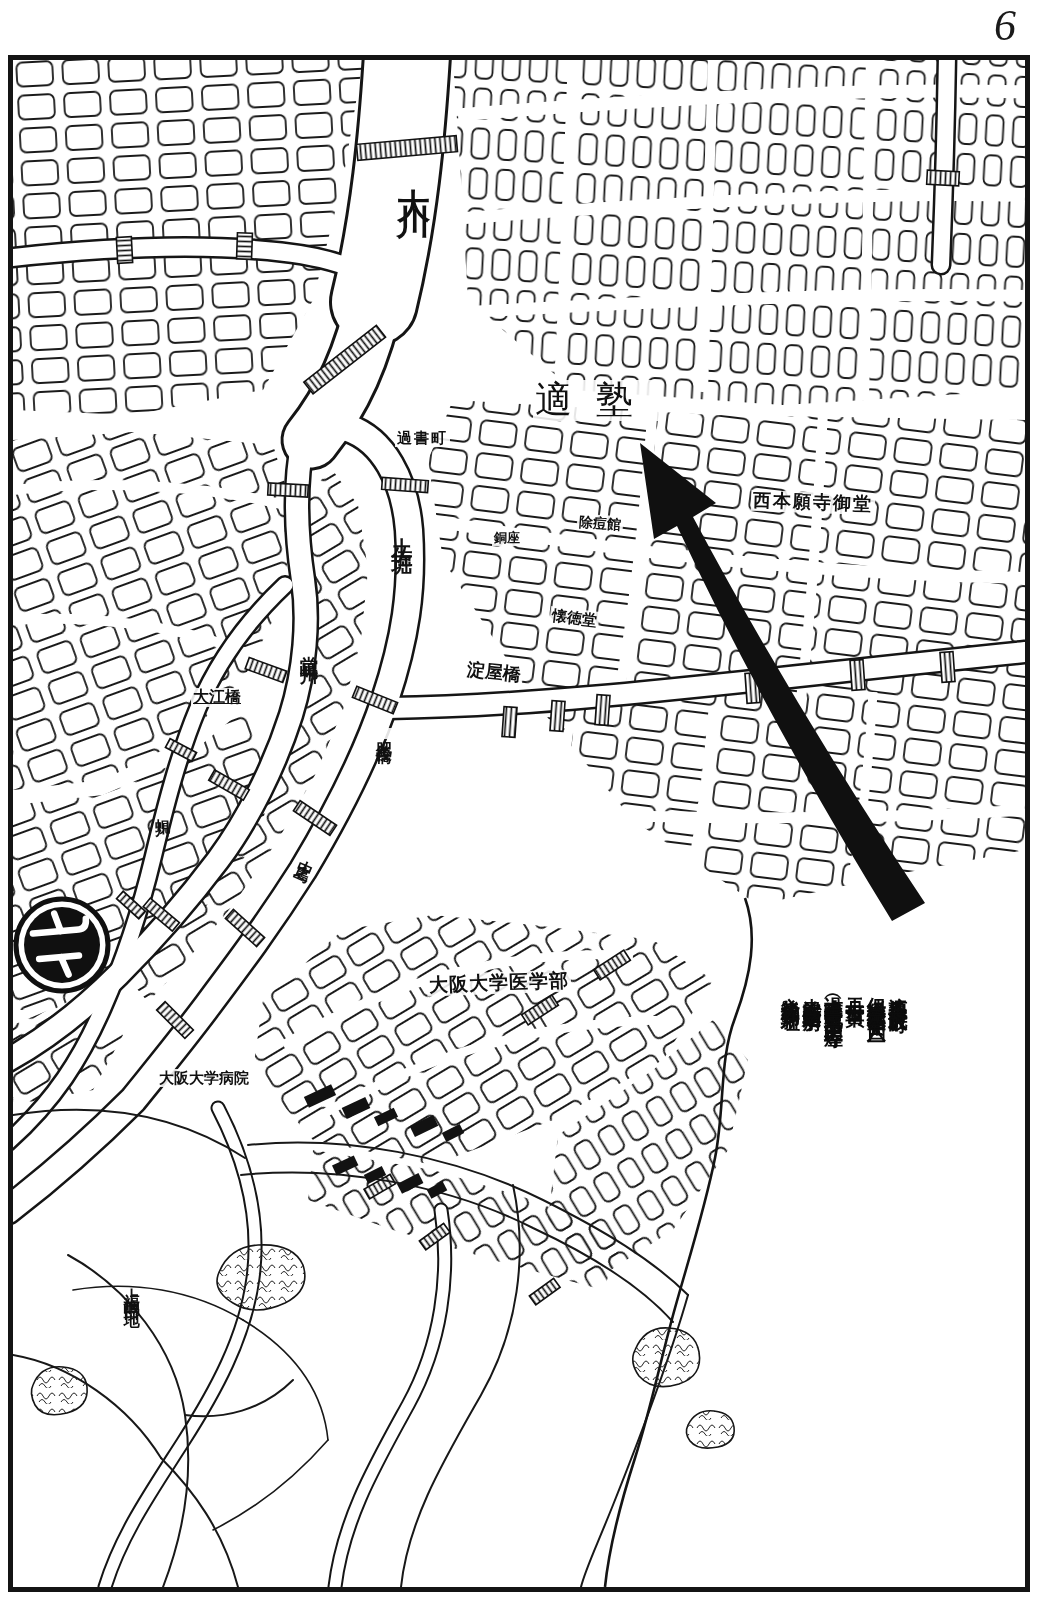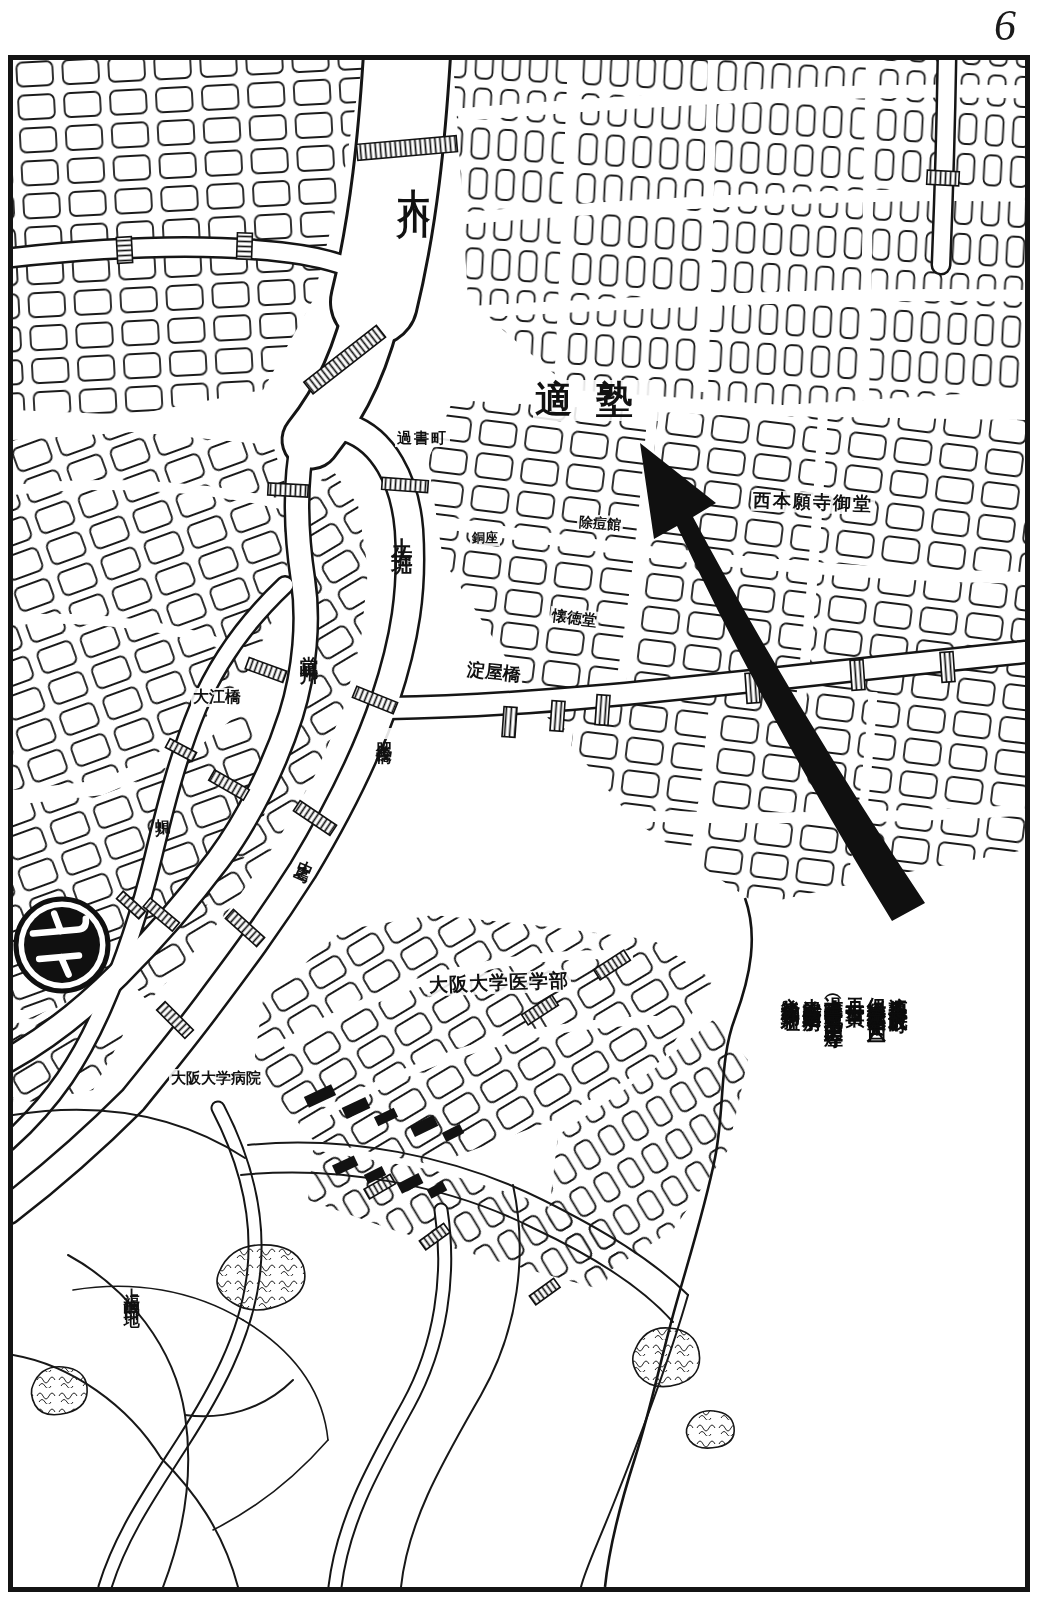--- a/index.html
+++ b/index.html
@@ -13,30 +13,30 @@
   svg{position:absolute;left:0;top:0;}
   .lbl{position:absolute;background:rgba(255,255,255,.88);color:#111;font-weight:700;
        line-height:1.05;padding:1px 2px;white-space:nowrap;}
   .vert{writing-mode:vertical-rl;text-orientation:upright;}
   .lbl-okawa{left:380px;top:100px;font-size:34px;letter-spacing:16px;background:transparent;}
   .lbl-kakashomachi{left:382px;top:369px;font-size:15px;letter-spacing:2px;}
   .lbl-tosabori{left:376px;top:460px;font-size:21px;letter-spacing:8px;background:transparent;}
   .lbl-dojimagawa{left:284px;top:580px;font-size:18px;letter-spacing:5px;background:transparent;}
   .lbl-shijimigawa{left:140px;top:746px;font-size:15px;letter-spacing:3px;background:transparent;}
   .lbl-nakanoshima{left:288px;top:788px;font-size:16px;letter-spacing:3px;transform:rotate(24deg);}
-  .lbl-oebashi{left:178px;top:628px;font-size:16px;}
+  .lbl-oebashi{left:178px;top:628px;font-size:16px;text-decoration:underline;}
   .lbl-yodoyabashi{left:452px;top:602px;font-size:18px;transform:rotate(6deg);}
   .lbl-higobashi{left:360px;top:668px;font-size:16px;letter-spacing:3px;}
-  .lbl-tekijuku{left:520px;top:320px;font-size:37px;font-weight:700;letter-spacing:24px;}
+  .lbl-tekijuku{left:520px;top:320px;font-size:37px;font-weight:400;letter-spacing:24px;}
   .lbl-honganji{left:738px;top:432px;font-size:18px;letter-spacing:2px;transform:rotate(2deg);}
   .lbl-kaitokudo{left:537px;top:549px;font-size:15px;transform:rotate(7deg);}
-  .lbl-doza{left:457px;top:470px;font-size:13px;}
+  .lbl-doza{left:479px;top:470px;font-size:13px;}
   .lbl-jotokan{left:564px;top:455px;font-size:14px;transform:rotate(4deg);}
   .lbl-med{left:414px;top:912px;font-size:19px;letter-spacing:1px;transform:rotate(-2deg);}
-  .lbl-hosp{left:156px;top:1009px;font-size:15px;}
+  .lbl-hosp{left:144px;top:1009px;font-size:15px;}
   .lbl-fukushima{left:108px;top:1214px;font-size:16px;letter-spacing:6px;background:transparent;}
   .caption{position:absolute;top:922px;right:116px;height:474px;
        writing-mode:vertical-rl;text-orientation:mixed;
        font-size:19px;font-weight:700;line-height:21.5px;letter-spacing:2px;color:#0c0c0c;}
   .caption div{margin:0;}
 </style>
 </head>
 <body>
 
 <div class="page-number">6</div>

